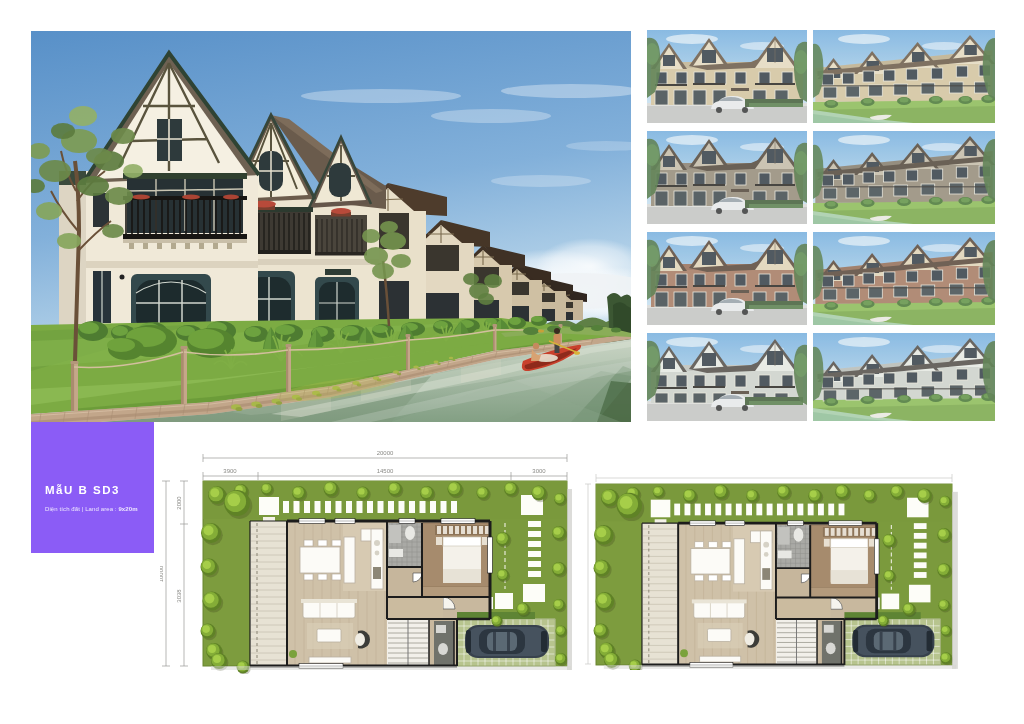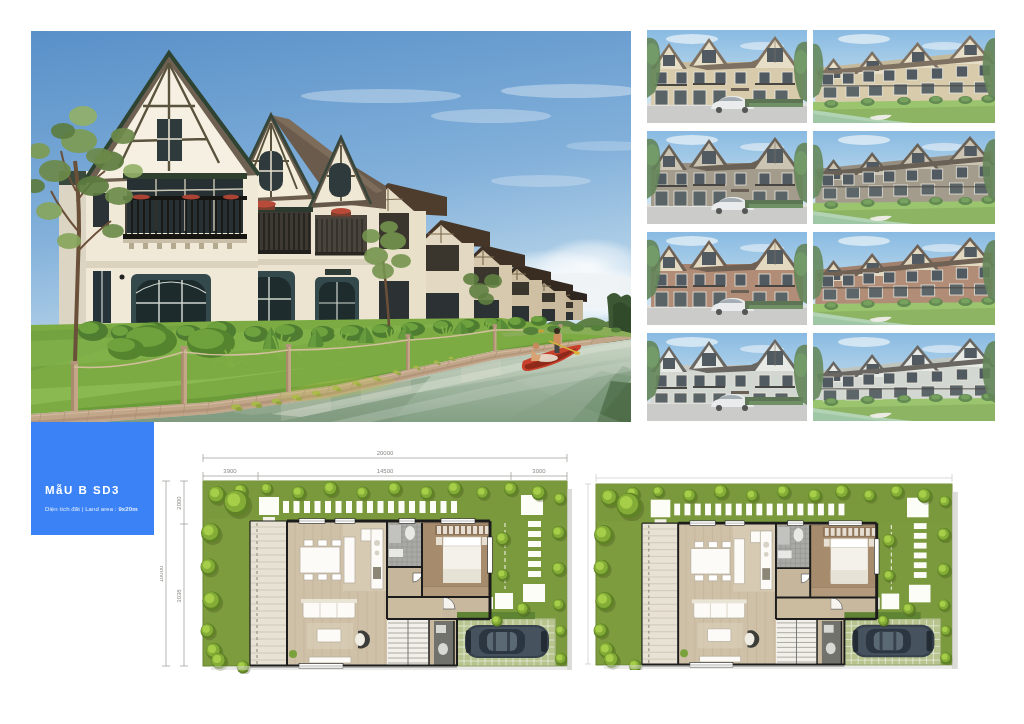--- a/index.html
+++ b/index.html
@@ -1254,21 +1254,21 @@
       <ellipse cx="122.8" cy="64" rx="4.5" ry="2.5" fill="#649447"></ellipse>
       <ellipse cx="152.4" cy="65" rx="7" ry="4" fill="#4c7a38"></ellipse>
       <ellipse cx="152.4" cy="64" rx="4.5" ry="2.5" fill="#649447"></ellipse>
       <ellipse cx="175.2" cy="64" rx="7" ry="4" fill="#4c7a38"></ellipse>
       <ellipse cx="175.2" cy="63" rx="4.5" ry="2.5" fill="#649447"></ellipse>
       <path d="M56.9,82 q10,-3 22,-2 q-4,5 -14,5 q-8,0 -8,-3 z" fill="#eceae2"></path>
       <path d="M182,8 Q172,8 170,28 Q168,48 176,66 L182,70 Z" fill="#4e7340" opacity="0.9"></path>
       <path d="M0,14 Q8,12 10,30 Q12,50 6,64 L0,68 Z" fill="#527947" opacity="0.9"></path>
       <rect width="182" height="88" fill="#e8eef2" opacity="0.14"></rect>
     </svg>
-    <div class="abs" style="left:31px;top:422px;width:123px;height:113px;background:#3b82f6">
+    <div class="abs" style="left:31px;top:422px;width:123px;height:131px;background:#8b5cf6">
       <div style="position:absolute;left:14px;top:62px;color:#fff;font-size:11.5px;font-weight:bold;letter-spacing:1.5px">MẫU B SD3</div>
       <div style="position:absolute;left:14px;top:84px;color:rgba(255,255,255,0.85);font-size:6px;letter-spacing:0.1px">Diện tích đất | Land area : <b>9x20m</b></div>
     </div>
     <svg class="abs" style="left:160px;top:446px" width="412" height="228" viewBox="0 0 412 228">
       <g stroke="#9a9a96" stroke-width="0.7" fill="none">
         <path d="M43,12 L407,12"></path>
         <path d="M43,8 L43,16"></path>
         <path d="M407,8 L407,16"></path>
         <path d="M43,30 L407,30"></path>
         <path d="M43,26 L43,34"></path>

